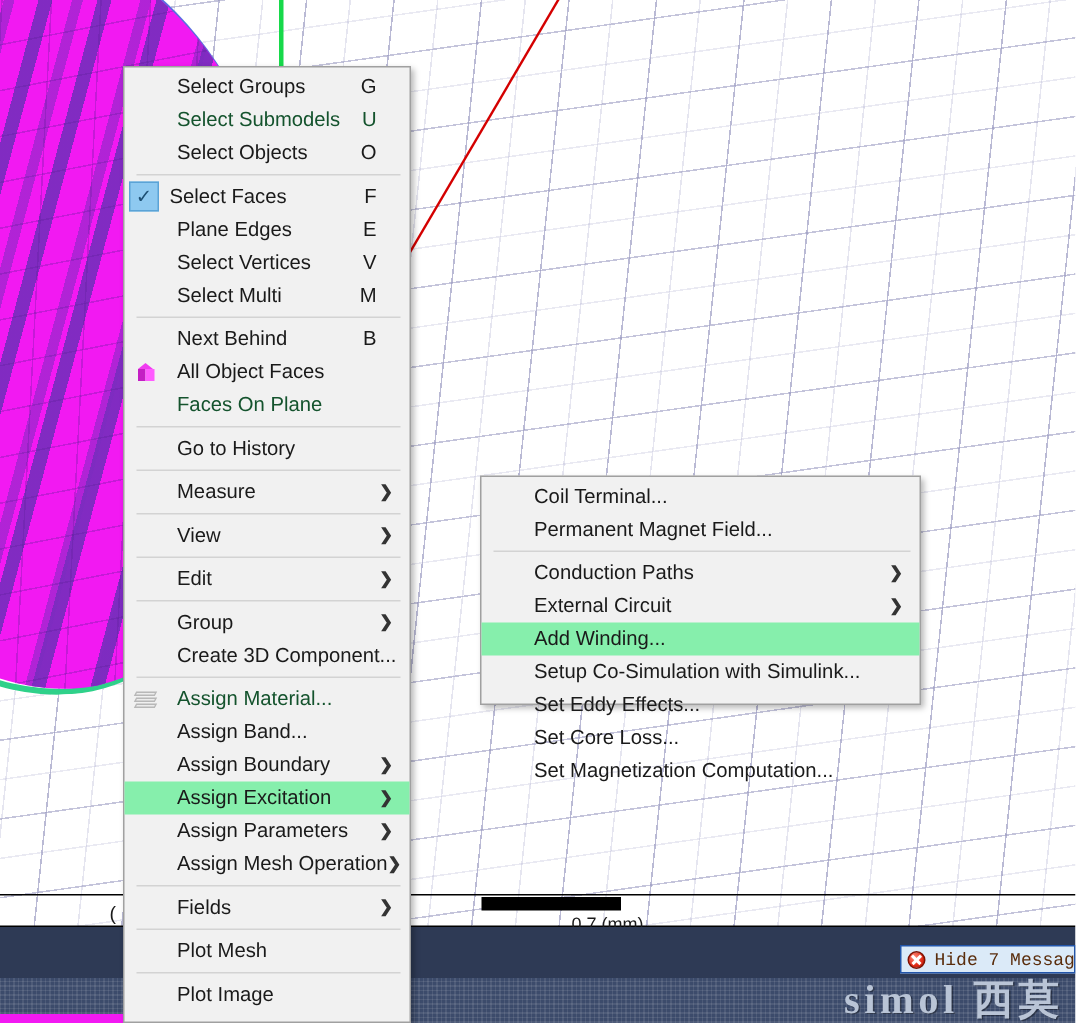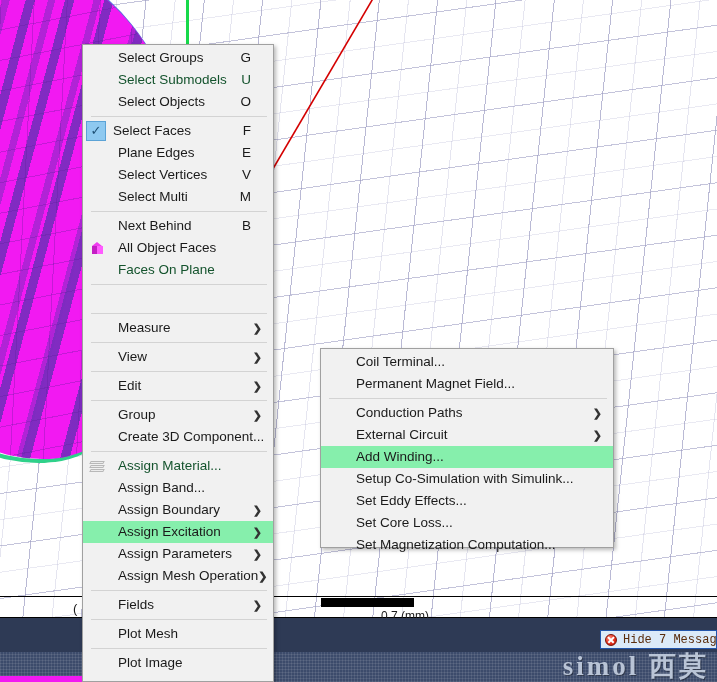--- a/index.html
+++ b/index.html
@@ -279,23 +279,23 @@
     box-sizing: border-box;
   }
   #main-menu {
     left: 82px;
     top: 44px;
     width: 192px;
     height: 638px;
   }
   #sub-menu {
     left: 320px;
-    top: 348px;
+    top: 317px;
     width: 294px;
-    height: 200px;
+    height: 153px;
   }
   .mi {
     position: relative;
     height: 22px;
     line-height: 22px;
     display: flex;
     align-items: center;
     cursor: default;
     white-space: nowrap;
   }
@@ -490,20 +490,21 @@
       </span>
       <span class="mi-label">All Object Faces</span>
     </div>
     <div class="mi disabled">
       <span class="mi-icon"></span>
       <span class="mi-label">Faces On Plane</span>
     </div>
     <div class="sep"></div>
     <div class="mi">
       <span class="mi-icon"></span>
+      <span class="mi-label">Go to History</span>
     </div>
     <div class="sep"></div>
     <div class="mi">
       <span class="mi-icon"></span>
       <span class="mi-label">Measure</span>
       <span class="mi-arrow">❯</span>
     </div>
     <div class="sep"></div>
     <div class="mi">
       <span class="mi-icon"></span>

